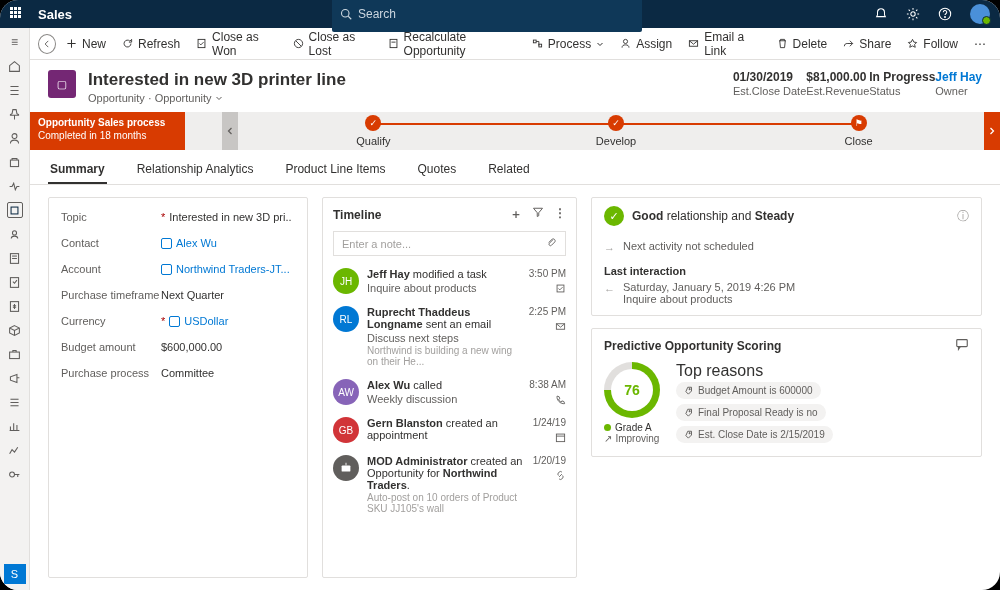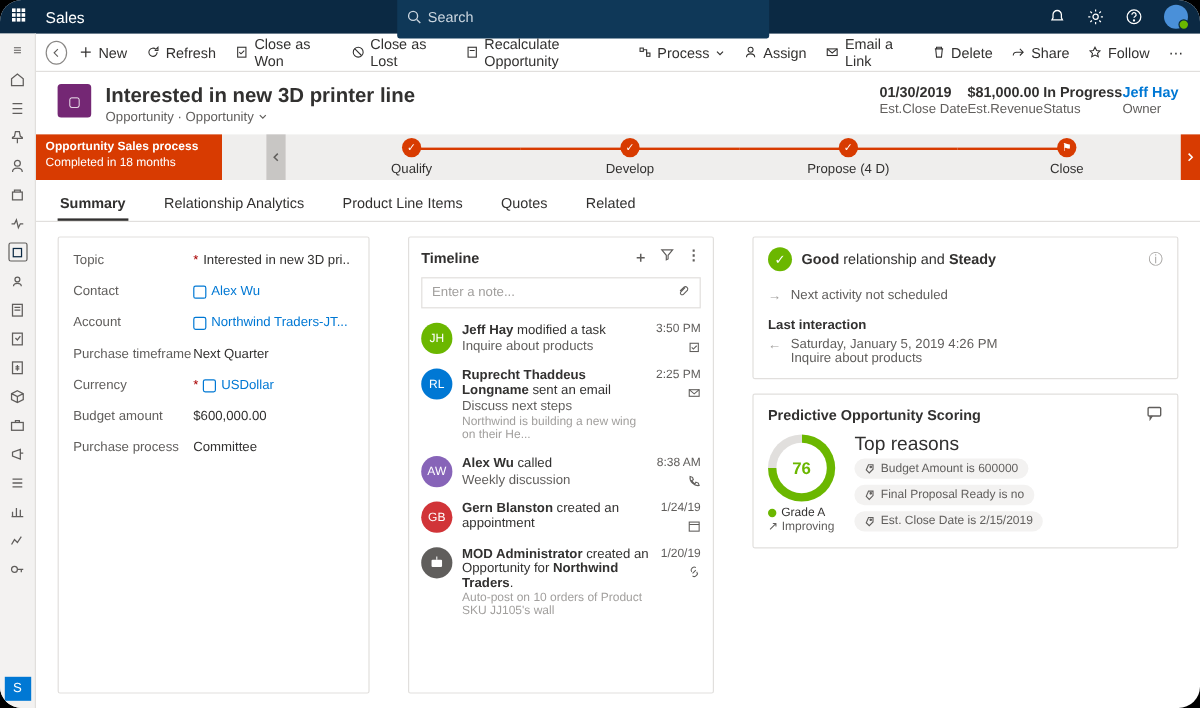--- a/index.html
+++ b/index.html
@@ -1,21 +1,21 @@
 <!DOCTYPE html>
 <html><head>
 <meta charset="utf-8">
 <style>
 * { box-sizing: border-box; margin: 0; padding: 0; }
 body { font-family: 'Segoe UI', Arial, sans-serif; font-size: 12px; color: #323130; background: #000; width: 1000px; height: 590px; overflow: hidden; }
 .frame { background: #fff; border-radius: 18px; width: 1000px; height: 590px; overflow: hidden; position: relative; }
 .titlebar { height: 28px; background: #0b2943; display: flex; align-items: center; padding: 0 10px; color: #fff; }
 .app-grid { width: 14px; height: 14px; display: grid; grid-template-columns: repeat(3,3px); grid-template-rows: repeat(3,3px); gap: 1px; }
 .app-grid span { background: #fff; }
-.title-app { margin-left: 14px; font-size: 13px; font-weight: 400; }
+.title-app { margin-left: 14px; font-size: 13px; font-weight: 700; }
 .searchbar { margin-left: 260px; width: 310px; height: 36px; background: #0f3858; border-radius: 2px; display: flex; align-items: center; padding: 0 8px; color: #cbd6df; font-size: 12px; }
 .searchbar svg { margin-right: 6px; }
 .titlebar-right { margin-left: auto; display: flex; align-items: center; gap: 18px; }
 .titlebar-right .ticon { width: 14px; height: 14px; display: flex; align-items: center; justify-content: center; }
 .avatar-sm { width: 20px; height: 20px; border-radius: 50%; background: #4a90d9; position: relative; }
 .avatar-sm::after { content: ''; position: absolute; right: -1px; bottom: -1px; width: 7px; height: 7px; background: #6bb700; border: 1px solid #0b2943; border-radius: 50%; }
 
 .shell { display: flex; height: calc(590px - 28px); }
 .leftrail { width: 30px; background: #f3f2f1; border-right: 1px solid #e1dfdd; display: flex; flex-direction: column; align-items: center; padding-top: 6px; gap: 8px; }
 .leftrail .ri { width: 16px; height: 16px; color: #605e5c; display: flex; align-items: center; justify-content: center; }
@@ -50,21 +50,21 @@
 .stage:first-child .stage-line { left: 50%; }
 .stage:last-child .stage-line { right: 50%; }
 .stage .dot { width: 16px; height: 16px; border-radius: 50%; background: #d83b01; color: #fff; display: flex; align-items: center; justify-content: center; font-size: 9px; position: absolute; top: 3px; left: 50%; transform: translateX(-50%); z-index: 1; }
 .stage .dot.flag::before { content: '⚑'; font-size: 9px; }
 .stage .dot.check::before { content: '✓'; }
 
 .tabs { display: flex; gap: 28px; padding: 6px 18px 0 18px; border-bottom: 1px solid #e1dfdd; font-size: 12px; }
 .tabs .tab { padding: 6px 2px; cursor: pointer; color: #323130; }
 .tabs .tab.active { font-weight: 600; border-bottom: 2px solid #323130; }
 
-.content { display: flex; gap: 32px; padding: 12px 18px; overflow: hidden; flex: 1; }
+.content { display: flex; gap: 14px; padding: 12px 18px; overflow: hidden; flex: 1; }
 .card { border: 1px solid #e1dfdd; border-radius: 2px; background: #fff; }
 .col1 { width: 260px; }
 .col2 { width: 255px; }
 .col3 { flex: 1; display: flex; flex-direction: column; gap: 12px; }
 
 .fields { padding: 6px 0; }
 .frow { display: flex; align-items: center; padding: 7px 12px; font-size: 11px; }
 .frow .flbl { width: 100px; color: #605e5c; }
 .frow .req { color: #a80000; margin-right: 4px; }
 .frow .fval { color: #323130; }
@@ -391,25 +391,20 @@
         <div class="stages">
           <div class="stage">
               <div class="stage-line"></div>
               <div class="dot check"></div>
               <span>Qualify</span>
             </div>
           <div class="stage">
               <div class="stage-line"></div>
               <div class="dot check"></div>
               <span>Develop</span>
-            </div>
-          <div class="stage">
-              <div class="stage-line"></div>
-              <div class="dot check"></div>
-              <span>Propose (4 D)</span>
             </div>
           <div class="stage">
               <div class="stage-line"></div>
               <div class="dot flag"></div>
               <span>Close</span>
             </div>
         </div>
         <div class="bpf-chevron right">
             <svg width="8" height="10" viewBox="0 0 16 16" fill="none" stroke="#fff" stroke-width="2.5">
               <path d="M5 2l6 6-6 6"></path>

